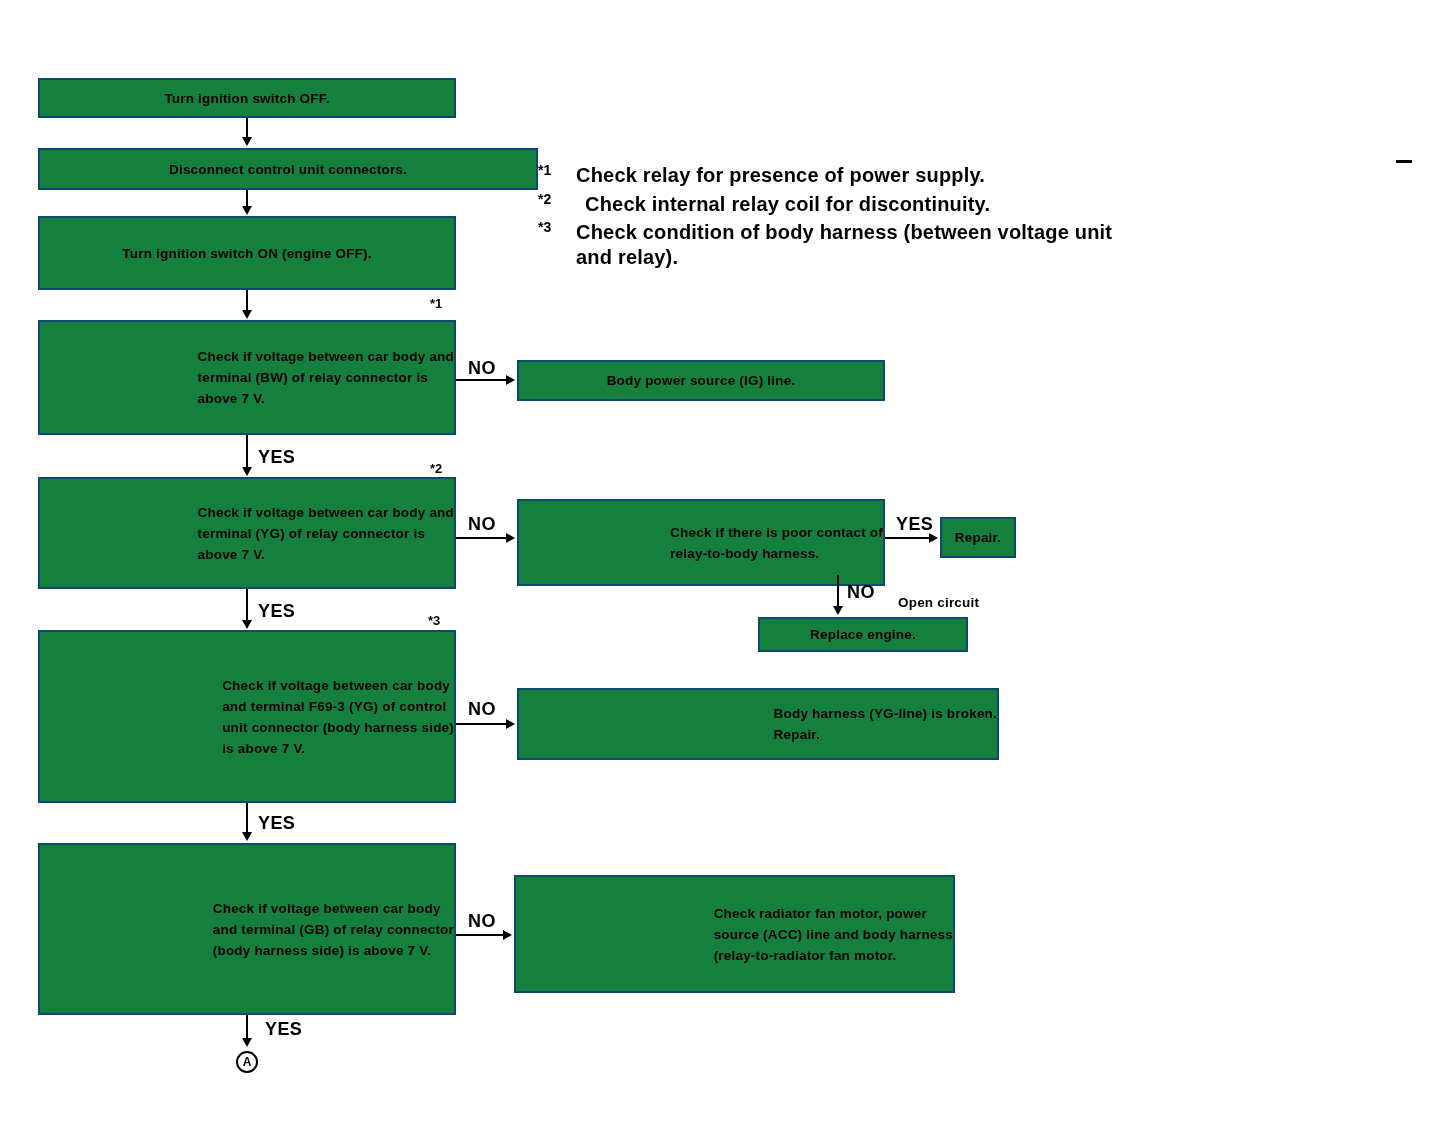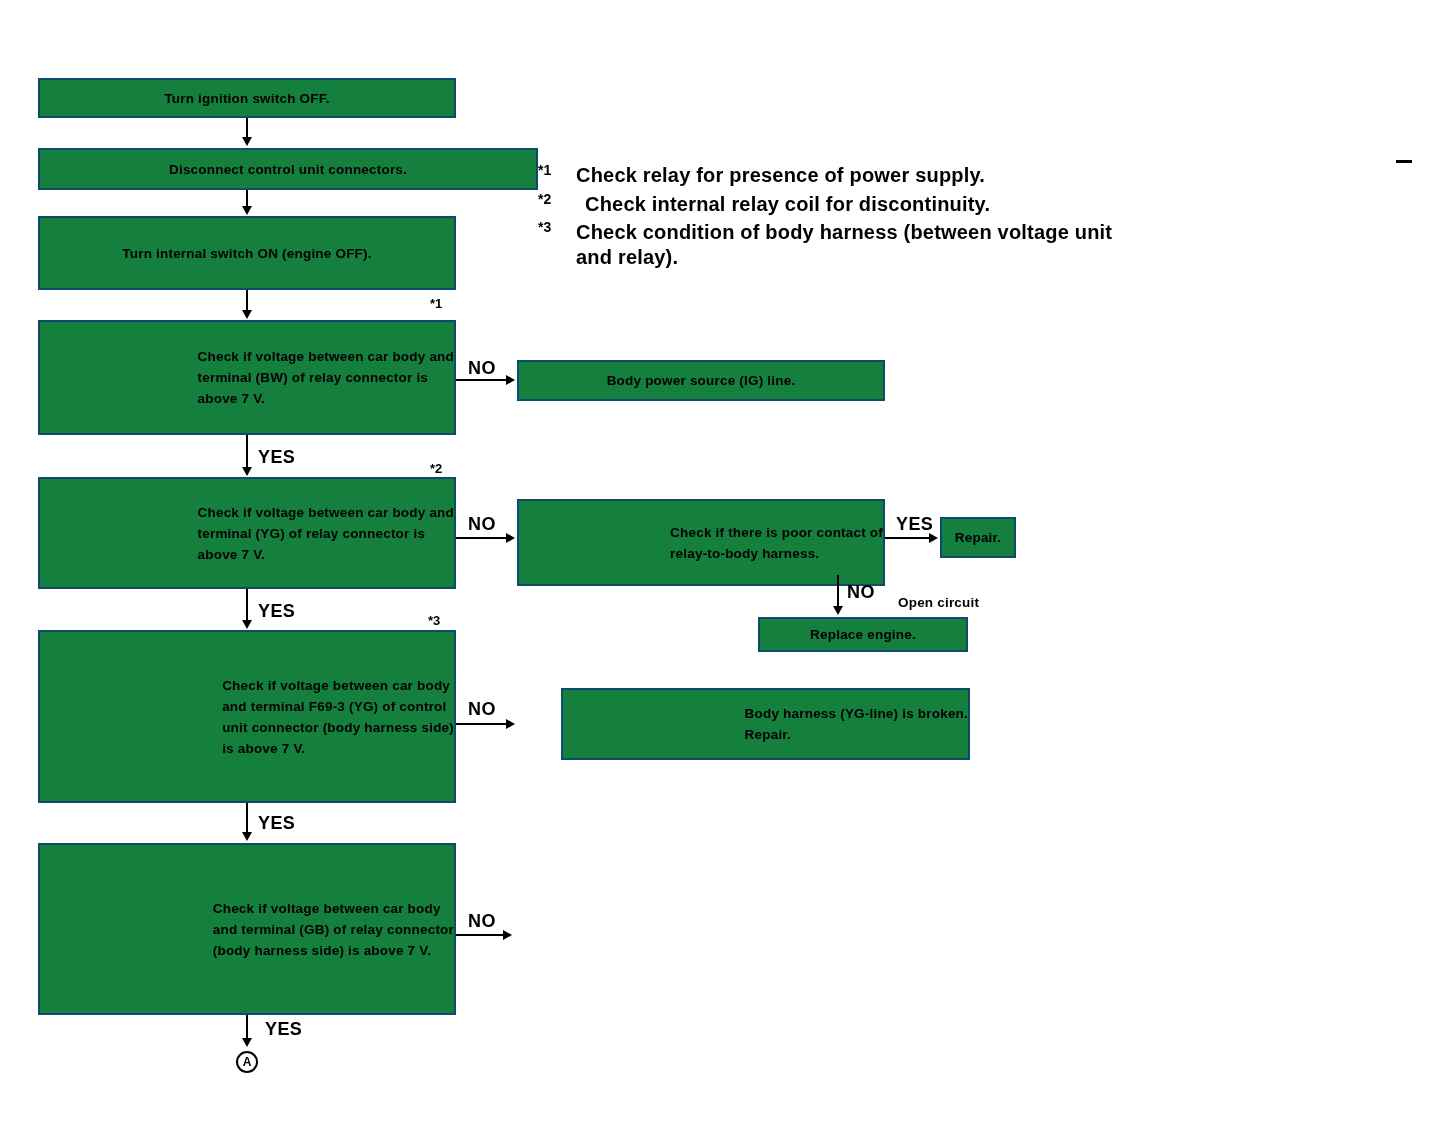--- a/index.html
+++ b/index.html
@@ -145,21 +145,21 @@
 
   <div class="box center" style="left:38px; top:78px; width:418px; height:40px;">
     <span class="inner">Turn ignition switch OFF.</span>
   </div>
 
   <div class="box center" style="left:38px; top:148px; width:500px; height:42px;">
     <span class="inner">Disconnect control unit connectors.</span>
   </div>
 
   <div class="box center" style="left:38px; top:216px; width:418px; height:74px;">
-    <span class="inner">Turn internal switch ON (engine OFF).</span>
+    <span class="inner">Turn ignition switch ON (engine OFF).</span>
   </div>
 
   <div class="starmark" style="left:430px; top:296px;">*1</div>
   <div class="box lefttext" style="left:38px; top:320px; width:418px; height:115px; padding-left:76px;">
     <span class="inner">Check if voltage between car body and
 terminal (BW) of relay connector is
 above 7 V.</span>
   </div>
 
   <div class="starmark" style="left:430px; top:461px;">*2</div>
@@ -195,25 +195,30 @@
   <div class="box center" style="left:940px; top:517px; width:76px; height:41px;">
     <span class="inner">Repair.</span>
   </div>
 
   <div class="opencircuit" style="left:898px; top:595px;">Open circuit</div>
 
   <div class="box center" style="left:758px; top:617px; width:210px; height:35px;">
     <span class="inner">Replace engine.</span>
   </div>
 
-  <div class="box lefttext" style="left:517px; top:688px; width:409px; height:72px; padding-left:110px;margin-left:44px;">
+  <div class="box lefttext" style="left:517px; top:688px; width:482px; height:72px; padding-left:110px;">
     <span class="inner">Body harness (YG-line) is broken.
 Repair.</span>
   </div>
 
+  <div class="box lefttext" style="left:514px; top:875px; width:441px; height:118px; padding-left:108px;">
+    <span class="inner">Check radiator fan motor, power
+source (ACC) line and body harness
+(relay-to-radiator fan motor.</span>
+  </div>
 
   <div class="vline" style="left:246px; top:118px; height:21px;"></div>
   <div class="arrow-down" style="left:242px; top:137px;"></div>
 
   <div class="vline" style="left:246px; top:190px; height:18px;"></div>
   <div class="arrow-down" style="left:242px; top:206px;"></div>
 
   <div class="vline" style="left:246px; top:290px; height:22px;"></div>
   <div class="arrow-down" style="left:242px; top:310px;"></div>
 

